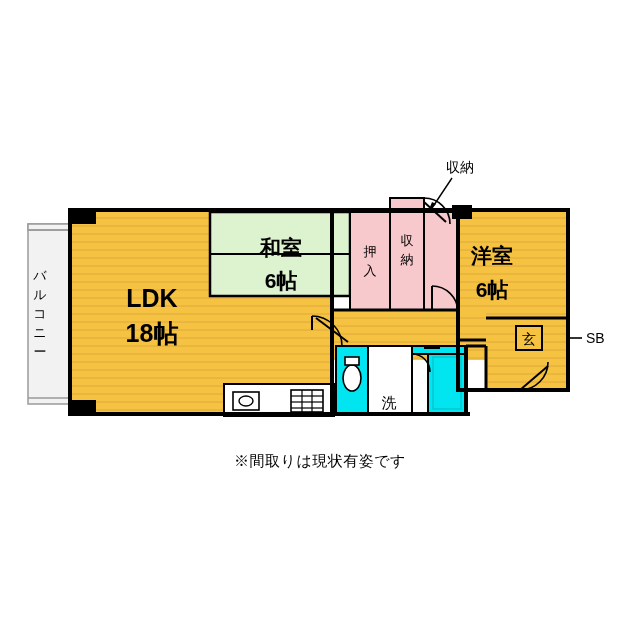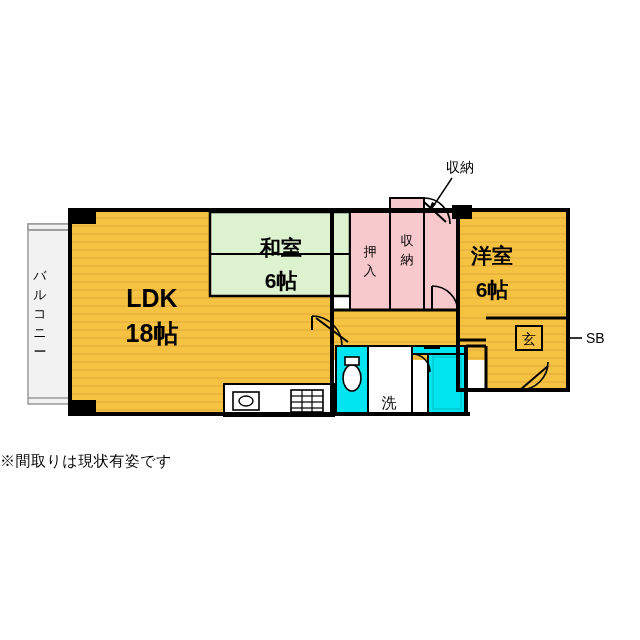--- a/index.html
+++ b/index.html
@@ -19,20 +19,21 @@
     left: 0;
     top: 0;
     width: 640px;
     height: 640px;
   }
   .note {
     position: absolute;
     left: 0;
     top: 452px;
     width: 640px;
+    text-align: center;
     font-size: 15px;
     color: #000000;
     letter-spacing: 0.5px;
   }
   svg text {
     font-family: "Liberation Sans", sans-serif;
     fill: #000000;
   }
 </style>
 </head>

